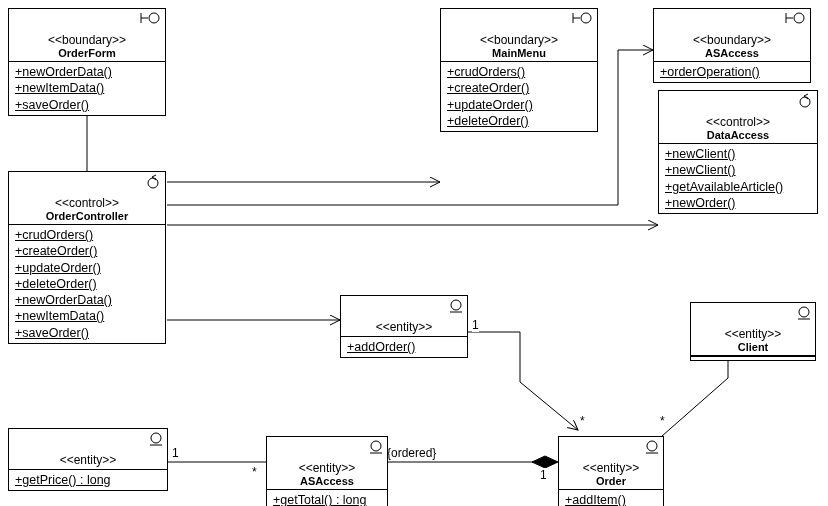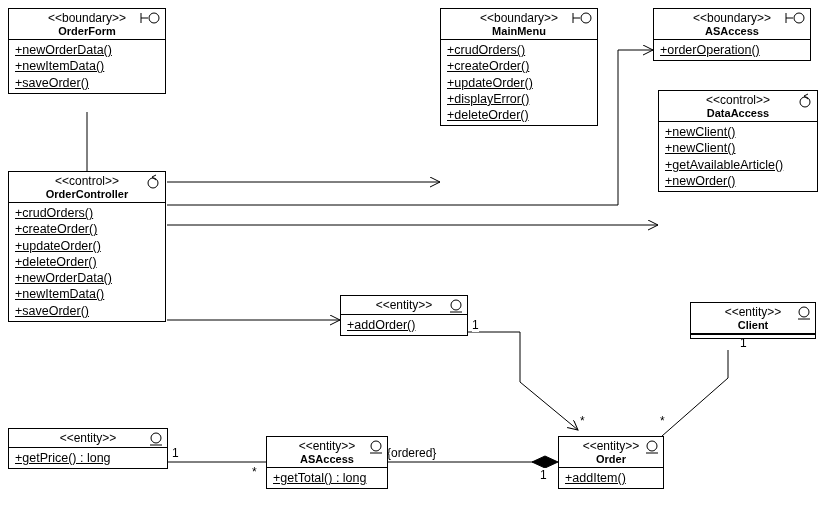--- a/index.html
+++ b/index.html
@@ -20,20 +20,21 @@
     flex-direction: column;
   }
   .class-header {
     border-bottom: 1px solid #000;
     text-align: center;
     padding: 2px 6px;
     position: relative;
   }
   .stereotype {
     font-size: 12px;
+    margin-top: 22px;
   }
   .class-name {
     font-weight: bold;
     font-size: 11px;
   }
   .class-ops {
     padding: 2px 6px;
   }
   .op-line {
     white-space: nowrap;
@@ -128,21 +129,20 @@
     <span class="icon-wrap"><svg width="22" height="14">
           <line x1="2" y1="2" x2="2" y2="12" stroke="#000"></line>
           <line x1="2" y1="7" x2="9" y2="7" stroke="#000"></line>
           <circle cx="15" cy="7" r="5" fill="none" stroke="#000"></circle>
         </svg></span>
   </div>
   <div class="class-ops">
     <div class="op-line">+crudOrders()</div>
     <div class="op-line">+createOrder()</div>
     <div class="op-line">+updateOrder()</div>
-    <div class="op-line">+displayError()</div>
     <div class="op-line">+deleteOrder()</div>
   </div>
 </div>
 
 <div class="class-box" style="left:653px;top:8px;width:158px">
   <div class="class-header">
     <div class="stereotype">&lt;&lt;boundary&gt;&gt;</div>
     <div class="class-name">ASAccess</div>
     <span class="icon-wrap"><svg width="22" height="14">
           <line x1="2" y1="2" x2="2" y2="12" stroke="#000"></line>

